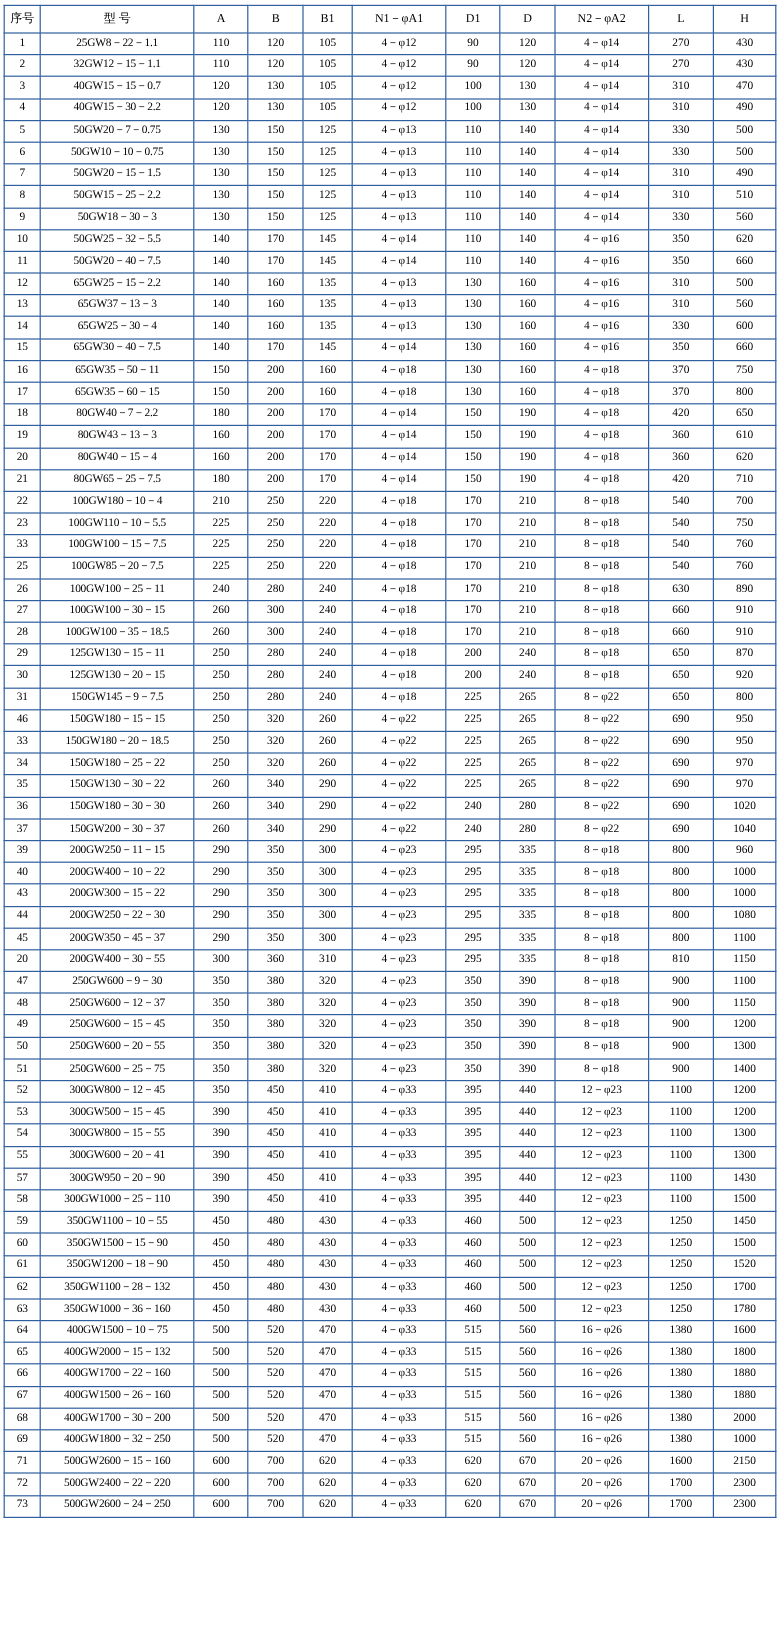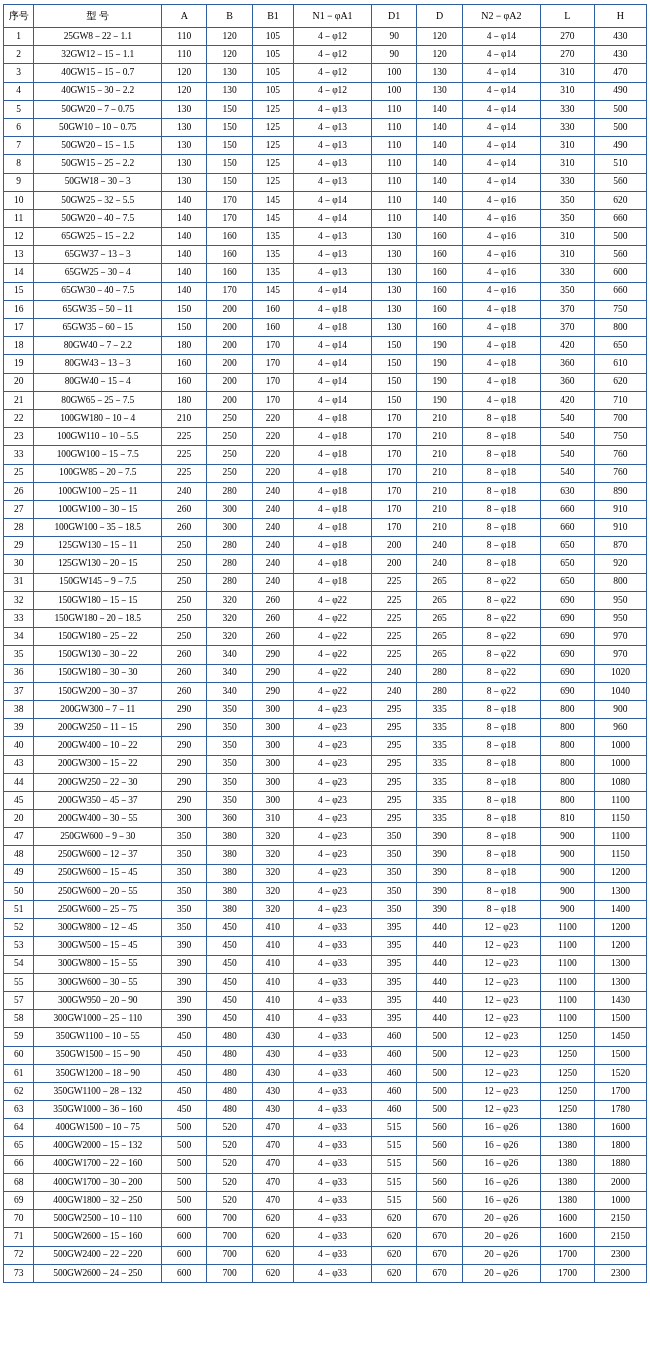--- a/index.html
+++ b/index.html
@@ -453,21 +453,21 @@
           <td>280</td>
           <td>240</td>
           <td>4－φ18</td>
           <td>225</td>
           <td>265</td>
           <td>8－φ22</td>
           <td>650</td>
           <td>800</td>
         </tr>
         <tr>
-          <td class="idx">32</td>
+          <td class="idx">46</td>
           <td class="model">150GW180－15－15</td>
           <td>250</td>
           <td>320</td>
           <td>260</td>
           <td>4－φ22</td>
           <td>225</td>
           <td>265</td>
           <td>8－φ22</td>
           <td>690</td>
           <td>950</td>
@@ -531,33 +531,20 @@
           <td>340</td>
           <td>290</td>
           <td>4－φ22</td>
           <td>240</td>
           <td>280</td>
           <td>8－φ22</td>
           <td>690</td>
           <td>1040</td>
         </tr>
         <tr>
-          <td class="idx">38</td>
-          <td class="model">200GW300－7－11</td>
-          <td>290</td>
-          <td>350</td>
-          <td>300</td>
-          <td>4－φ23</td>
-          <td>295</td>
-          <td>335</td>
-          <td>8－φ18</td>
-          <td>800</td>
-          <td>900</td>
-        </tr>
-        <tr>
           <td class="idx">39</td>
           <td class="model">200GW250－11－15</td>
           <td>290</td>
           <td>350</td>
           <td>300</td>
           <td>4－φ23</td>
           <td>295</td>
           <td>335</td>
           <td>8－φ18</td>
           <td>800</td>
@@ -727,21 +714,21 @@
           <td>410</td>
           <td>4－φ33</td>
           <td>395</td>
           <td>440</td>
           <td>12－φ23</td>
           <td>1100</td>
           <td>1300</td>
         </tr>
         <tr>
           <td class="idx">55</td>
-          <td class="model">300GW600－30－55</td>
+          <td class="model">300GW600－20－41</td>
           <td>390</td>
           <td>450</td>
           <td>410</td>
           <td>4－φ33</td>
           <td>395</td>
           <td>440</td>
           <td>12－φ23</td>
           <td>1100</td>
           <td>1300</td>
         </tr>
@@ -869,20 +856,33 @@
           <td>520</td>
           <td>470</td>
           <td>4－φ33</td>
           <td>515</td>
           <td>560</td>
           <td>16－φ26</td>
           <td>1380</td>
           <td>1880</td>
         </tr>
         <tr>
+          <td class="idx">67</td>
+          <td class="model">400GW1500－26－160</td>
+          <td>500</td>
+          <td>520</td>
+          <td>470</td>
+          <td>4－φ33</td>
+          <td>515</td>
+          <td>560</td>
+          <td>16－φ26</td>
+          <td>1380</td>
+          <td>1880</td>
+        </tr>
+        <tr>
           <td class="idx">68</td>
           <td class="model">400GW1700－30－200</td>
           <td>500</td>
           <td>520</td>
           <td>470</td>
           <td>4－φ33</td>
           <td>515</td>
           <td>560</td>
           <td>16－φ26</td>
           <td>1380</td>
@@ -895,46 +895,33 @@
           <td>520</td>
           <td>470</td>
           <td>4－φ33</td>
           <td>515</td>
           <td>560</td>
           <td>16－φ26</td>
           <td>1380</td>
           <td>1000</td>
         </tr>
         <tr>
-          <td class="idx">70</td>
-          <td class="model">500GW2500－10－110</td>
+          <td class="idx">71</td>
+          <td class="model">500GW2600－15－160</td>
           <td>600</td>
           <td>700</td>
           <td>620</td>
           <td>4－φ33</td>
           <td>620</td>
           <td>670</td>
           <td>20－φ26</td>
           <td>1600</td>
           <td>2150</td>
         </tr>
         <tr>
-          <td class="idx">71</td>
-          <td class="model">500GW2600－15－160</td>
-          <td>600</td>
-          <td>700</td>
-          <td>620</td>
-          <td>4－φ33</td>
-          <td>620</td>
-          <td>670</td>
-          <td>20－φ26</td>
-          <td>1600</td>
-          <td>2150</td>
-        </tr>
-        <tr>
           <td class="idx">72</td>
           <td class="model">500GW2400－22－220</td>
           <td>600</td>
           <td>700</td>
           <td>620</td>
           <td>4－φ33</td>
           <td>620</td>
           <td>670</td>
           <td>20－φ26</td>
           <td>1700</td>

